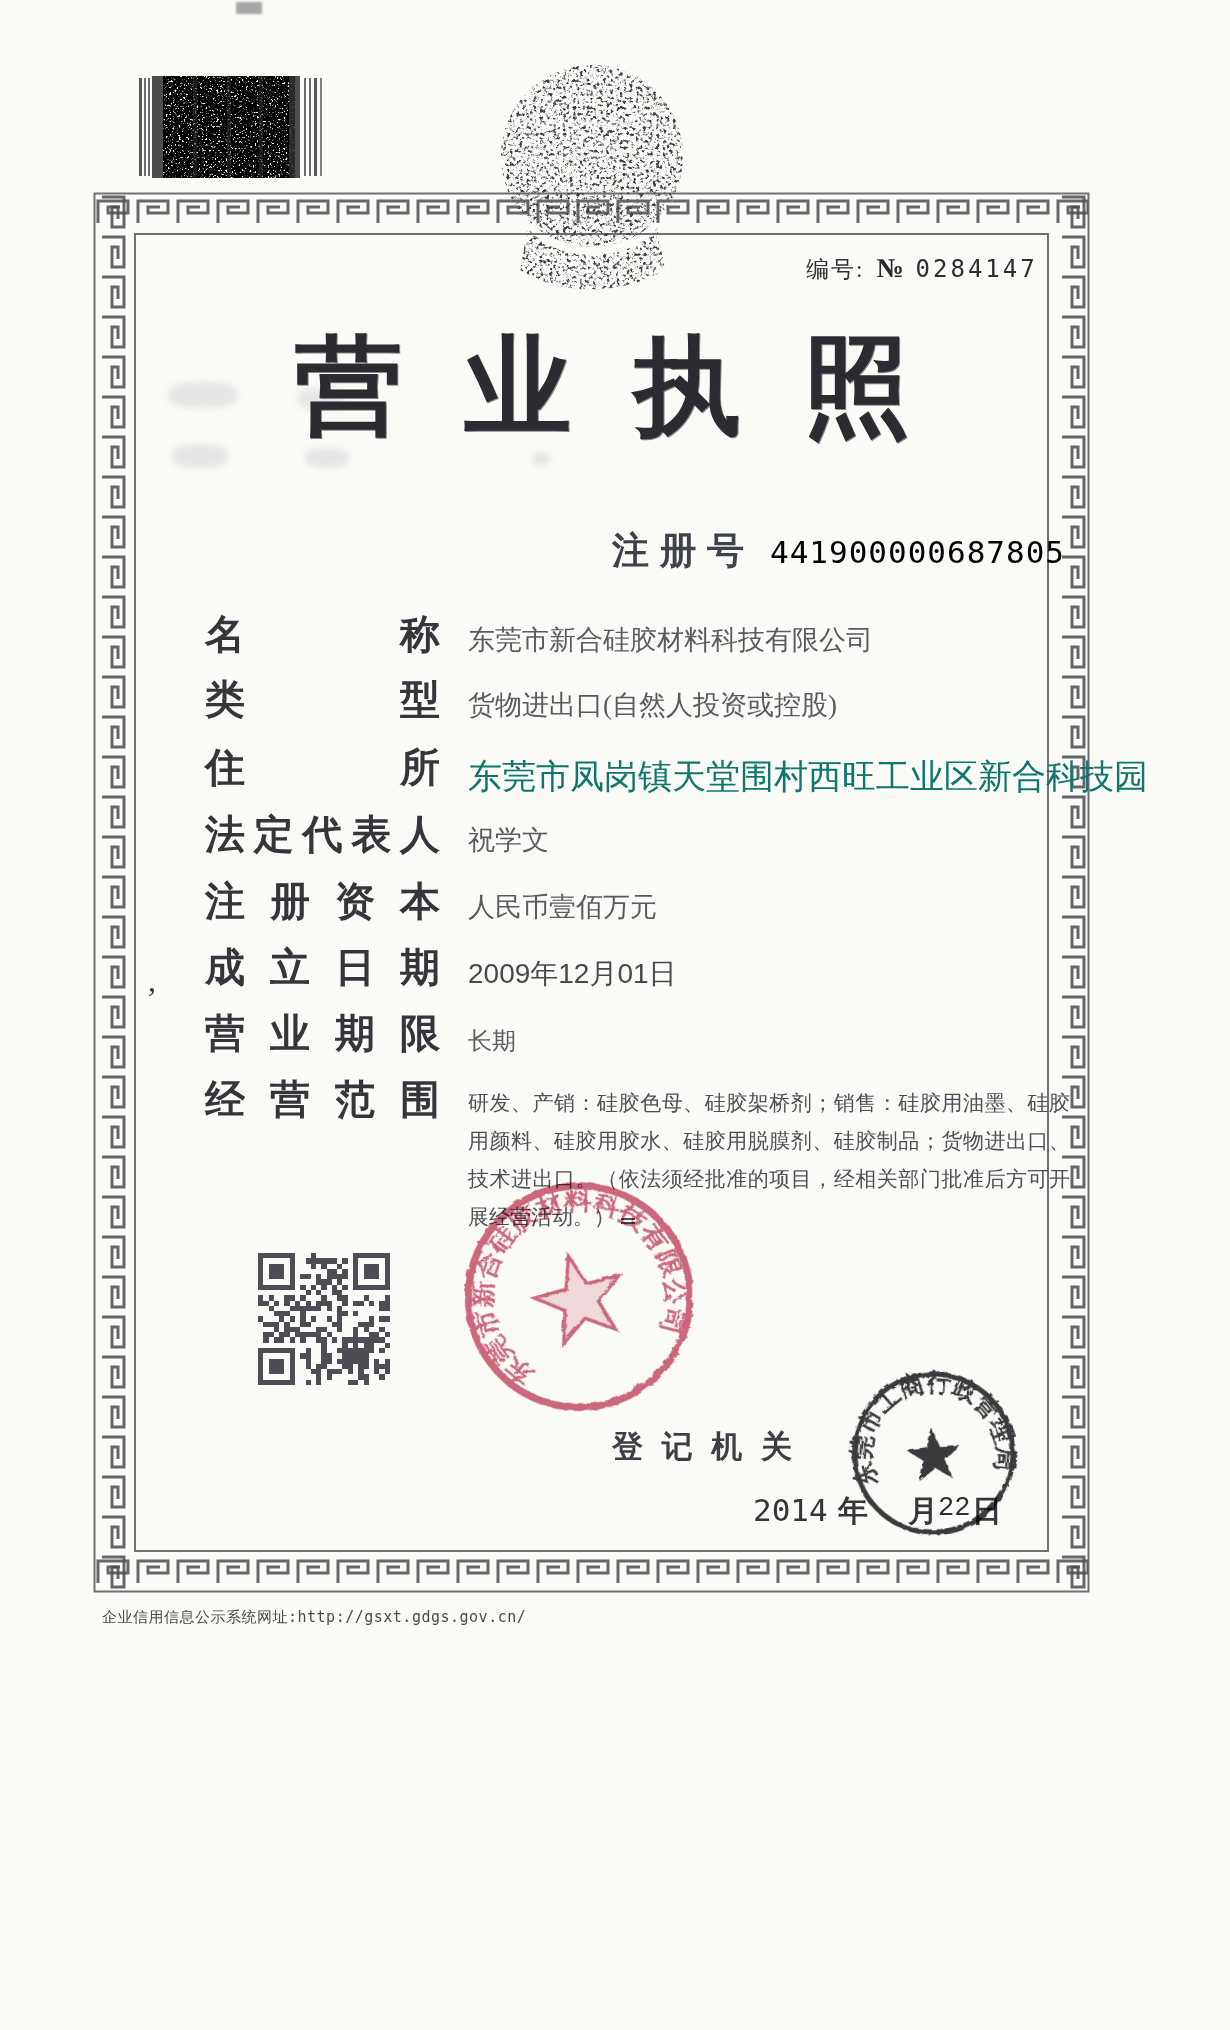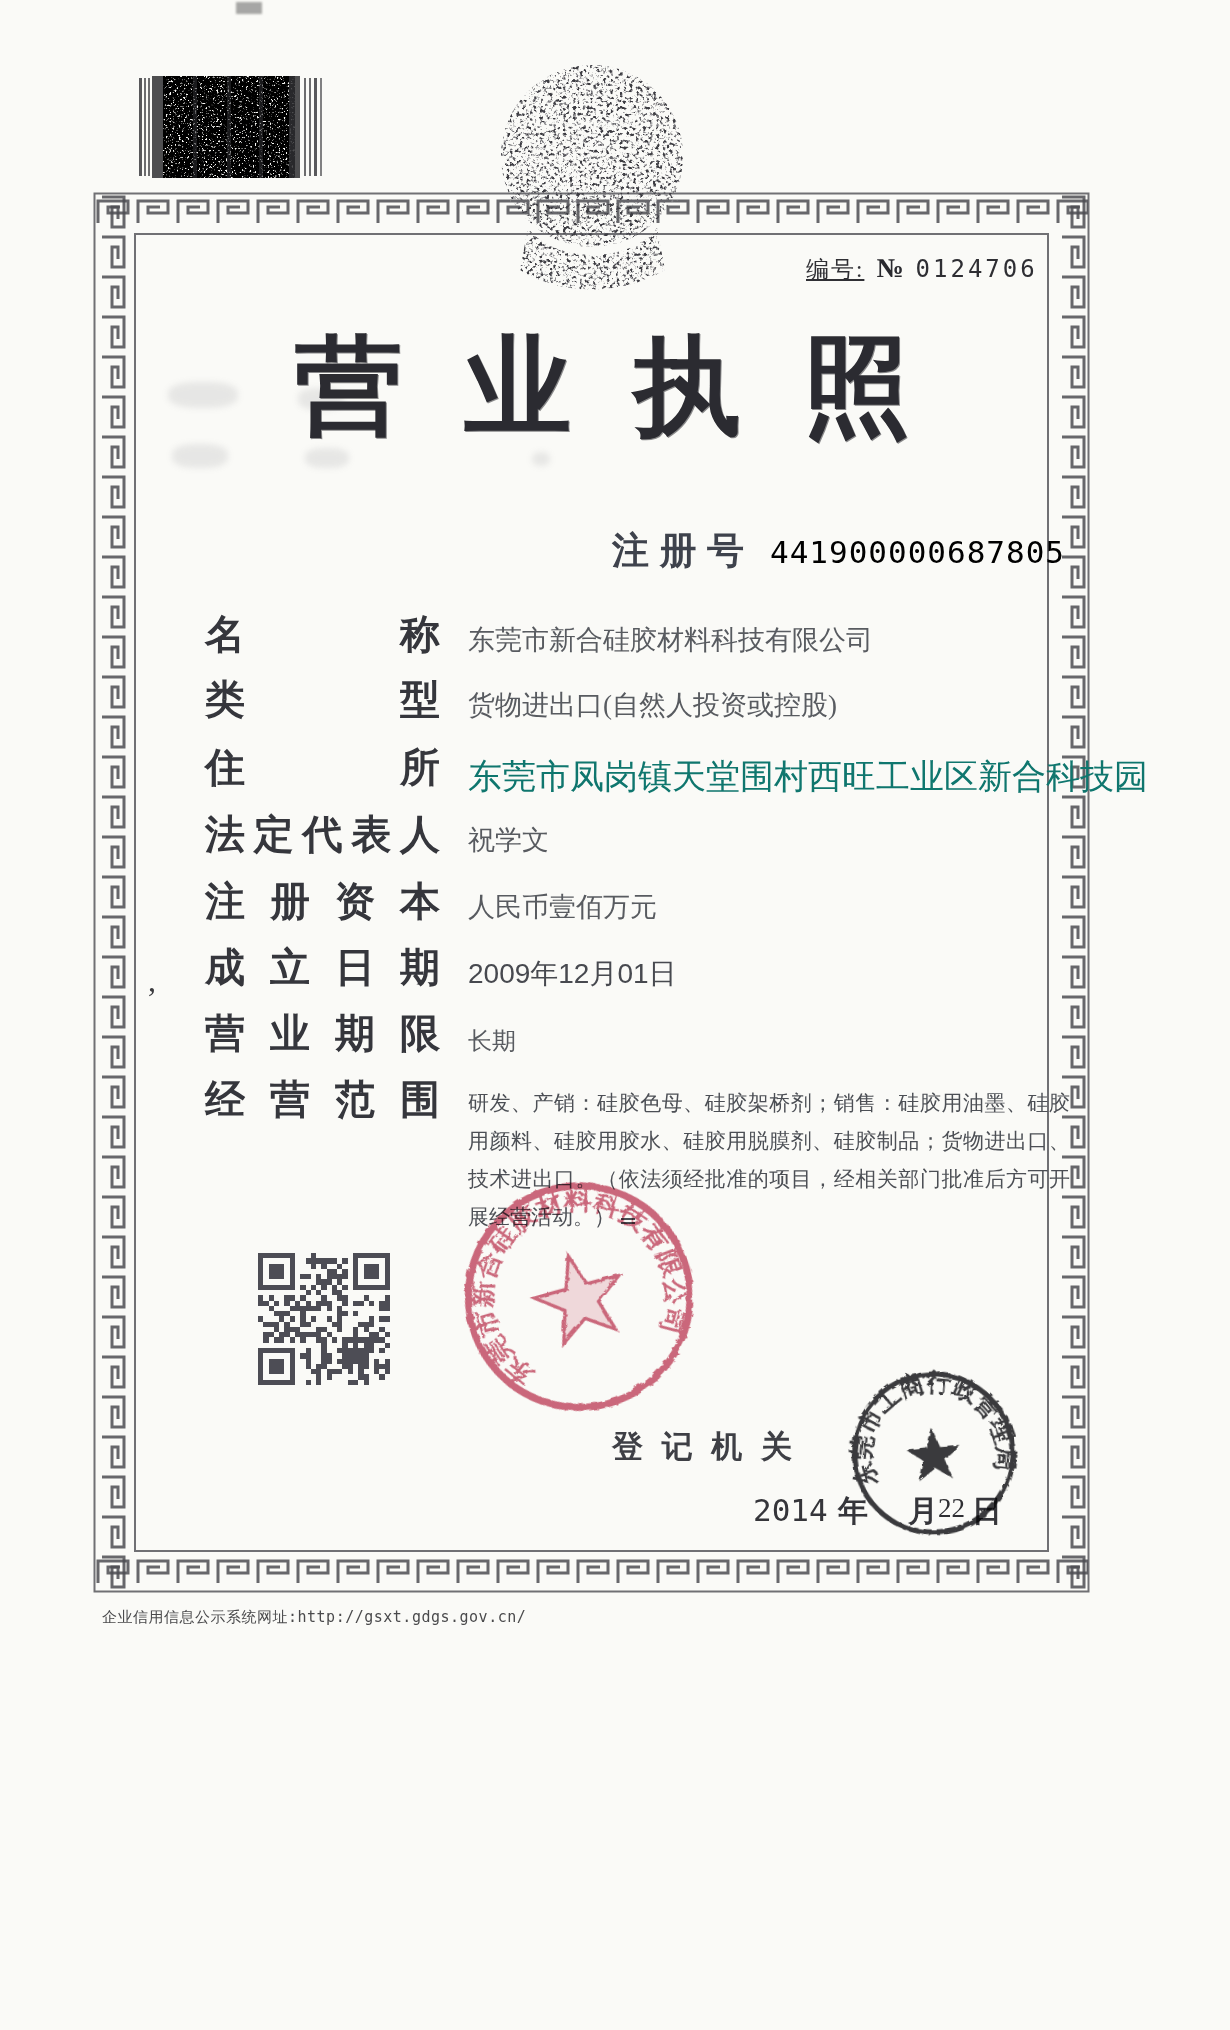--- a/index.html
+++ b/index.html
@@ -8,21 +8,21 @@
   
   .frame-svg{position:absolute;left:93px;top:192px;z-index:1;}
   .barcode-svg{position:absolute;left:137px;top:72px;z-index:2;}
   .emblem-svg{position:absolute;left:500px;top:60px;z-index:3;}
   .qr-svg{position:absolute;left:258px;top:1253px;z-index:2;}
   .seal{position:absolute;z-index:6;mix-blend-mode:multiply;}
   .seal-red{left:458px;top:1176px;opacity:.85;}
   .seal-black{left:848px;top:1368px;opacity:.92;}
   
   .serial-line{position:absolute;left:806px;top:253px;z-index:2;display:flex;align-items:baseline;gap:12px;white-space:nowrap;}
-  .serial-label{font-size:23px;color:#2f2f34;letter-spacing:2px;text-decoration:underline;}
+  .serial-label{font-size:23px;color:#2f2f34;letter-spacing:2px;}
   .serial-symbol{font-size:27px;font-weight:700;color:#2a2a2f;}
   .serial-number{font-family:"DejaVu Sans Mono",monospace;font-size:24px;letter-spacing:3px;color:#2e2e33;}
   .doc-title{position:absolute;left:295px;top:330px;width:615px;z-index:2;display:flex;justify-content:space-between;
              font-family:"Liberation Sans",sans-serif;font-size:107px;font-weight:900;line-height:1.05;color:#2b2b31;
              text-shadow:1px 1px 0 rgba(43,43,49,.55);}
   .reg-line{position:absolute;left:612px;top:526px;z-index:2;display:flex;align-items:baseline;}
   .reg-label{display:flex;justify-content:space-between;width:132px;font-size:37px;color:#3e424c;font-weight:600;}
   .reg-number{margin-left:26px;font-family:"DejaVu Sans Mono",monospace;font-size:31px;letter-spacing:1px;color:#000000;}
   
   .row{position:absolute;left:205px;z-index:2;}
@@ -36,21 +36,21 @@
       box-shadow:0 4px 0 #4c4f55;vertical-align:middle;margin-left:6px;}
   .comma-mark{position:absolute;left:148px;top:962px;font-size:32px;color:#3a3a3e;z-index:2;}
   
   .registrar-line{position:absolute;left:612px;top:1426px;z-index:4;display:flex;justify-content:space-between;width:180px;
                   font-size:31px;font-weight:600;color:#3e3f45;}
   .date-line{position:absolute;left:0;top:0;z-index:4;}
   .date-piece{position:absolute;white-space:nowrap;color:#35353a;}
   .dp-year{left:753px;top:1492px;font-size:31px;font-family:"DejaVu Sans Mono",monospace;}
   .dp-yunit{left:838px;top:1491px;font-size:30px;font-weight:700;}
   .dp-munit{left:908px;top:1491px;font-size:30px;font-weight:700;}
-  .dp-day{left:938px;top:1493px;font-size:27px;font-family:Liberation Serif, serif;color:#2f2f33;}
+  .dp-day{left:938px;top:1493px;font-size:27px;font-family:Liberation Mono, monospace;color:#2f2f33;}
   .dp-dunit{left:972px;top:1491px;font-size:30px;font-weight:700;}
   
   .footer-left{position:absolute;left:102px;top:1608px;z-index:2;font-family:"DejaVu Sans Mono",monospace;
                font-size:15px;color:#4a4a4c;letter-spacing:.5px;}
   .footer-right{position:absolute;left:710px;top:1604px;z-index:2;font-size:21px;font-weight:600;color:#3b3b3f;letter-spacing:.5px;}
   
   .smudge{position:absolute;background:#8a8a8f;opacity:.17;filter:blur(3px);border-radius:40%;z-index:1;}
   .speck{position:absolute;background:#555;opacity:.5;filter:blur(1px);z-index:1;}
 </style>
 </head>
@@ -113,21 +113,21 @@
       <path d="M28,168 C55,204 130,204 157,168 L165,210 C120,236 62,236 20,210 Z" fill="#3d3c43"></path>
       <rect x="6" y="62" width="172" height="5" fill="#ffffff" opacity="0.25"></rect>
       <rect x="6" y="96" width="172" height="4" fill="#ffffff" opacity="0.2"></rect>
       <rect x="6" y="140" width="172" height="4" fill="#ffffff" opacity="0.22"></rect>
     </g>
   </svg>
 
   <div class="serial-line">
     <span class="serial-label">编号:</span>
     <span class="serial-symbol">№</span>
-    <span class="serial-number">0124706</span>
+    <span class="serial-number">0284147</span>
   </div>
 
   <div class="doc-title">
       <span>营</span>
       <span>业</span>
       <span>执</span>
       <span>照</span>
     </div>
 
   <div class="reg-line">

